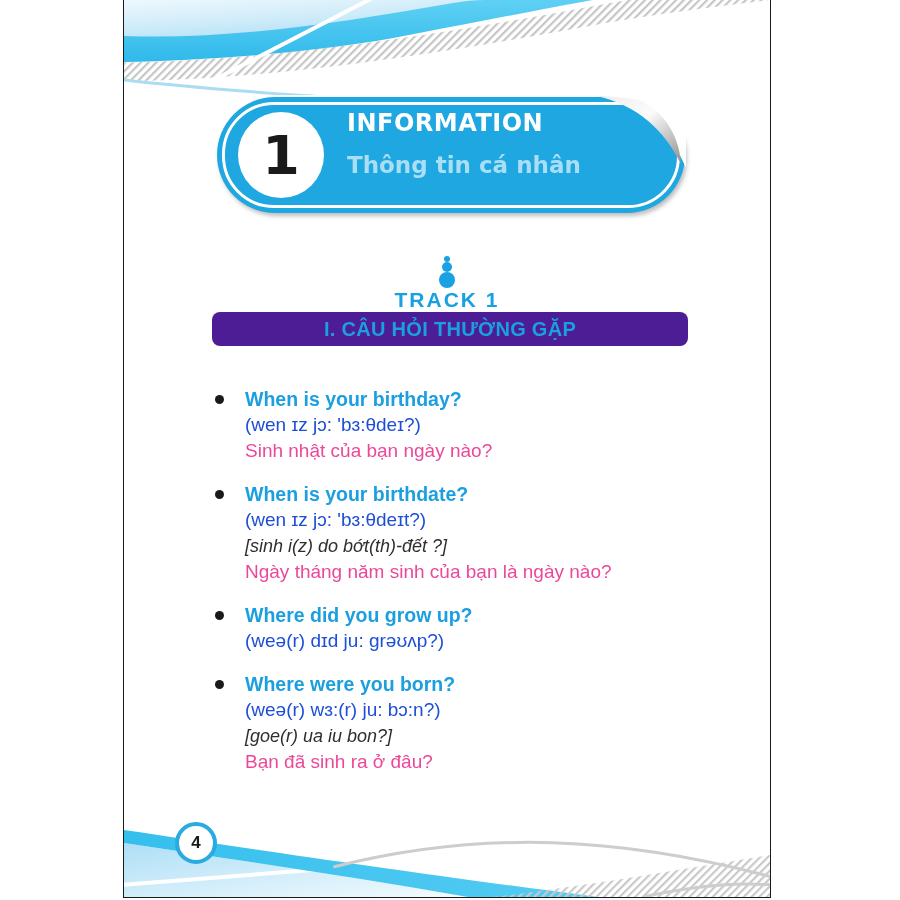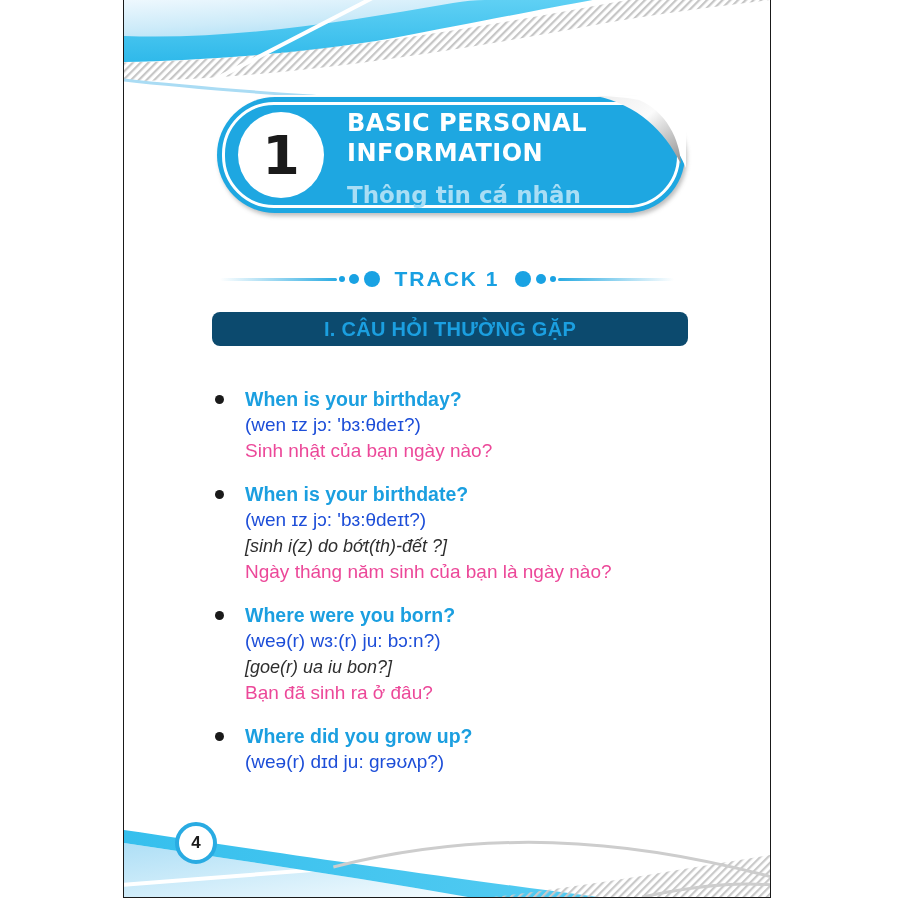--- a/index.html
+++ b/index.html
@@ -23,35 +23,35 @@
                justify-content:center; font-family:"DejaVu Sans",sans-serif;
                font-weight:bold; font-size:54px; color:#1a1a1a; }
   .badge-text { position:absolute; left:130px; top:11px; }
   .badge-title { font-family:"DejaVu Sans",sans-serif; font-weight:bold;
                  font-size:24px; line-height:30px; color:#fff; letter-spacing:.5px; }
   .badge-sub { font-family:"DejaVu Sans",sans-serif; font-weight:bold;
                font-size:23px; line-height:30px; color:#a9def5; margin-top:12px; }
   .curl { position:absolute; right:-1px; top:-1px; width:92px; height:72px; }
 
   
-  .track-row { position:absolute; top:268px; left:96px; right:96px; height:22px;
-               display:flex; align-items:center; }
+  .track-row { position:absolute; top:256px; left:96px; right:96px; height:22px;
+               display:flex; align-items:center;flex-direction:column; }
   .t-line { flex:1; height:3px; border-radius:2px; }
   .t-line.l { background:linear-gradient(to right, rgba(160,215,244,0), #29abe2); }
   .t-line.r { background:linear-gradient(to left, rgba(160,215,244,0), #29abe2); }
   .dot { background:#19a2e3; border-radius:50%; flex:none; }
   .d-s { width:6px; height:6px; margin:0 2px; }
   .d-m { width:10px; height:10px; margin:0 2px; }
   .d-l { width:16px; height:16px; margin:0 3px; }
   .track-label { color:#18a0e2; font-weight:bold; font-size:21px;
                  letter-spacing:2px; margin:0 12px; white-space:nowrap; }
 
   
   .section-bar { position:absolute; top:312px; left:88px; width:476px; height:34px;
-                 background:#0c4a6e; border-radius:8px; display:flex;
+                 background:#4c1d95; border-radius:8px; display:flex;
                  align-items:center; justify-content:center; }
   .section-title { color:#1b9fe0; font-weight:bold; font-size:20px; letter-spacing:.3px; }
 
   
   .entries { position:absolute; top:386px; left:91px; right:36px; }
   .entry { display:flex; margin-bottom:17px; }
   .bullet { width:9px; height:9px; border-radius:50%; background:#1a1a1a;
             margin-top:9px; margin-right:21px; flex:none; }
   .entry-lines div { line-height:26px; }
   .q        { color:#1b9fe0; font-weight:bold; font-size:19.5px; }
@@ -90,21 +90,20 @@
              C420,9 350,23 270,38 C180,54 80,60 0,62 Z" fill="url(#gradCyan)"></path>
     <path d="M-5,72 C150,70 320,44 480,14 C540,3 600,-4 660,-11" fill="none" stroke="url(#hatchT)" stroke-width="19"></path>
     <path d="M55,98 L255,-5" stroke="#ffffff" stroke-width="4"></path>
     <path d="M0,80 C70,88 130,92 200,97" stroke="#aadcf4" stroke-width="3" fill="none"></path>
   </svg>
 
   <div class="badge">
     <div class="badge-outline"></div>
     <div class="badge-num">1</div>
     <div class="badge-text">
-      <div class="badge-title">BASIC PERSONAL</div>
       <div class="badge-title">INFORMATION</div>
       <div class="badge-sub">Thông tin cá nhân</div>
     </div>
     <svg class="curl" viewBox="0 0 92 72">
       <defs>
         <linearGradient id="curlGrad" x1="0" y1="0" x2="1" y2="1">
           <stop offset="0" stop-color="#ededed"></stop>
           <stop offset="0.45" stop-color="#fbfbfb"></stop>
           <stop offset="1" stop-color="#909090"></stop>
         </linearGradient>
@@ -147,32 +146,32 @@
         <div class="q">When is your birthdate?</div>
         <div class="ipa">(wen ɪz jɔ: 'bɜ:θdeɪt?)</div>
         <div class="translit">[sinh i(z) do bớt(th)-đết ?]</div>
         <div class="trans">Ngày tháng năm sinh của bạn là ngày nào?</div>
       </div>
     </div>
 
     <div class="entry">
       <span class="bullet"></span>
       <div class="entry-lines">
-        <div class="q">Where were you born?</div>
-        <div class="ipa">(weə(r) wɜ:(r) ju: bɔ:n?)</div>
-        <div class="translit">[goe(r) ua iu bon?]</div>
-        <div class="trans">Bạn đã sinh ra ở đâu?</div>
+        <div class="q">Where did you grow up?</div>
+        <div class="ipa">(weə(r) dɪd ju: grəʊʌp?)</div>
       </div>
     </div>
 
     <div class="entry">
       <span class="bullet"></span>
       <div class="entry-lines">
-        <div class="q">Where did you grow up?</div>
-        <div class="ipa">(weə(r) dɪd ju: grəʊʌp?)</div>
+        <div class="q">Where were you born?</div>
+        <div class="ipa">(weə(r) wɜ:(r) ju: bɔ:n?)</div>
+        <div class="translit">[goe(r) ua iu bon?]</div>
+        <div class="trans">Bạn đã sinh ra ở đâu?</div>
       </div>
     </div>
 
   </div>
 
   <div class="page-num">4</div>
 
   <svg class="deco bottom" viewBox="0 0 648 80" preserveAspectRatio="none">
     <defs>
       <linearGradient id="gradPale2" x1="0" y1="0" x2="1" y2="1">

